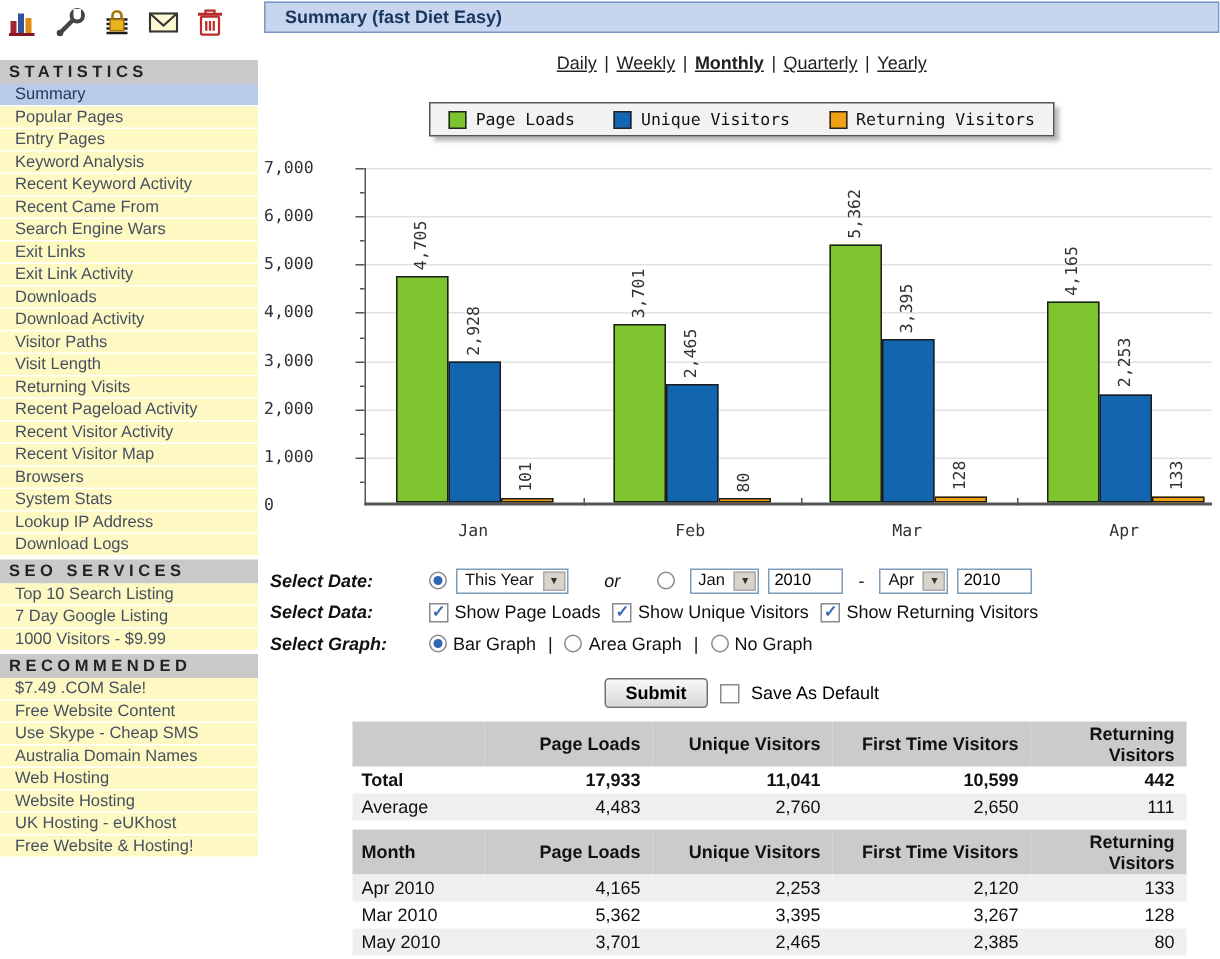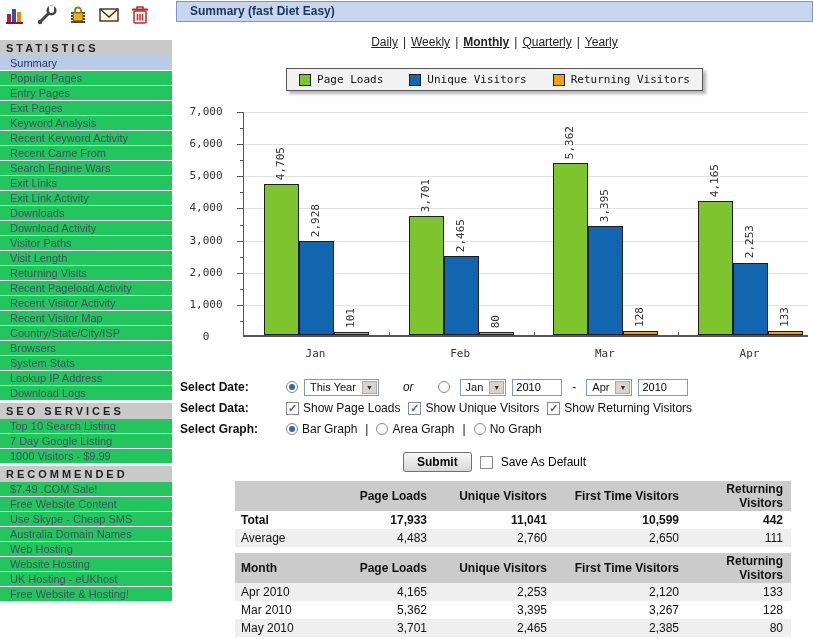--- a/index.html
+++ b/index.html
@@ -9,21 +9,21 @@
 
   
   .toolbar { position:absolute; left:5px; top:4px; display:flex; gap:9px; }
   .toolbar .icon { width:22px; height:22px; display:inline-block; cursor:pointer; }
 
   
   .sidebar { position:absolute; left:0; top:38px; width:172px; }
   .sb-header { background:#c9c9c9; color:#222; font-weight:bold; font-size:11px;
                letter-spacing:3px; height:16px; line-height:16px; padding-left:6px;
                margin-top:2px; white-space:nowrap; overflow:hidden; }
-  .sb-item { background:#22c55e; color:#46505f; font-size:11px; height:15px;
+  .sb-item { background:#fef9c3; color:#46505f; font-size:11px; height:15px;
              line-height:15px; padding-left:10px; border-bottom:1px solid #fff;
              white-space:nowrap; overflow:hidden; cursor:pointer; }
   .sb-item.selected { background:#b8cbe9; color:#243a5e; }
 
   
   .main { position:absolute; left:176px; top:0; width:637px; height:570px; }
   .header-bar { position:absolute; top:1px; left:0; right:0; height:21px;
                 background:#c7d5ee; border:1px solid #7b97c4; color:#17365d;
                 font-weight:bold; font-size:12px; line-height:19px; padding-left:13px; }
   .nav { position:absolute; top:35px; width:100%; text-align:center; font-size:12px; color:#222; }
@@ -39,31 +39,31 @@
   .legend .sq { width:12px; height:12px; border:1px solid #222; display:inline-block; }
 
   
   .chart { position:absolute; top:100px; left:0; width:637px; height:270px; }
   .plot { position:absolute; left:67px; top:12px; width:565px; height:225px;
           border-left:1px solid #555; border-bottom:2px solid #555; }
   .gridline { position:absolute; left:0; width:100%; height:1px; background:#e2e2e2; }
   .bar { position:absolute; bottom:0; border:1px solid #1d1d1d; }
   .vlab { position:absolute; writing-mode:vertical-rl; transform:rotate(180deg);
           font-family:"DejaVu Sans Mono", monospace; font-size:11px; color:#333; }
-  .ylab { position:absolute; left:0; width:60px; text-align:center;
+  .ylab { position:absolute; left:0; width:60px; text-align:left;
           font-family:"DejaVu Sans Mono", monospace; font-size:11px; color:#333; }
   .ytick { position:absolute; height:1px; background:#555; }
   .xtick { position:absolute; width:1px; height:5px; background:#555; }
   .xlab { position:absolute; text-align:center; font-family:"DejaVu Sans Mono", monospace;
           font-size:11px; color:#333; }
 
   
   .controls { position:absolute; top:377px; left:4px; width:630px; font-size:12px; color:#111; }
   .ctl-row { display:flex; align-items:center; height:20px; margin-bottom:1px; }
-  .ctl-label { width:106px; font-weight:bold; flex-shrink:0; }
+  .ctl-label { width:106px; font-weight:bold; flex-shrink:0;font-style:italic; }
   .radio { display:inline-block; width:12px; height:12px; border:1px solid #8a8a8a;
            border-radius:50%; background:#fdfdfd; position:relative; flex-shrink:0; cursor:pointer; }
   .radio.on::after { content:''; position:absolute; left:2px; top:2px; width:6px; height:6px;
                      border-radius:50%; background:#2f67b1; }
   .cb { display:inline-block; width:13px; height:13px; border:1px solid #8a8a8a;
         background:#fdfdfd; text-align:center; line-height:11px; font-size:11px;
         color:#3a6fb5; font-weight:bold; flex-shrink:0; cursor:pointer; }
   .cb.on::after { content:"\2713"; }
   .dd { display:inline-flex; align-items:center; border:1px solid #7f9db9; background:#fff;
         height:17px; font-size:11px; cursor:pointer; }
@@ -137,36 +137,34 @@
         <line x1="11" y1="10" x2="11" y2="16.5"></line>
         <line x1="13.5" y1="10" x2="13.5" y2="16.5"></line>
       </svg></span>
   </div>
 
   <div class="sidebar" id="sidebar">
       <div class="sb-header">STATISTICS</div>
       <div class="sb-item selected">Summary</div>
       <div class="sb-item">Popular Pages</div>
       <div class="sb-item">Entry Pages</div>
-      <div class="sb-item">Exit Pages</div>
       <div class="sb-item">Keyword Analysis</div>
       <div class="sb-item">Recent Keyword Activity</div>
       <div class="sb-item">Recent Came From</div>
       <div class="sb-item">Search Engine Wars</div>
       <div class="sb-item">Exit Links</div>
       <div class="sb-item">Exit Link Activity</div>
       <div class="sb-item">Downloads</div>
       <div class="sb-item">Download Activity</div>
       <div class="sb-item">Visitor Paths</div>
       <div class="sb-item">Visit Length</div>
       <div class="sb-item">Returning Visits</div>
       <div class="sb-item">Recent Pageload Activity</div>
       <div class="sb-item">Recent Visitor Activity</div>
       <div class="sb-item">Recent Visitor Map</div>
-      <div class="sb-item">Country/State/City/ISP</div>
       <div class="sb-item">Browsers</div>
       <div class="sb-item">System Stats</div>
       <div class="sb-item">Lookup IP Address</div>
       <div class="sb-item">Download Logs</div>
       <div class="sb-header">SEO SERVICES</div>
       <div class="sb-item">Top 10 Search Listing</div>
       <div class="sb-item">7 Day Google Listing</div>
       <div class="sb-item">1000 Visitors - $9.99</div>
       <div class="sb-header">RECOMMENDED</div>
       <div class="sb-item">$7.49 .COM Sale!</div>

